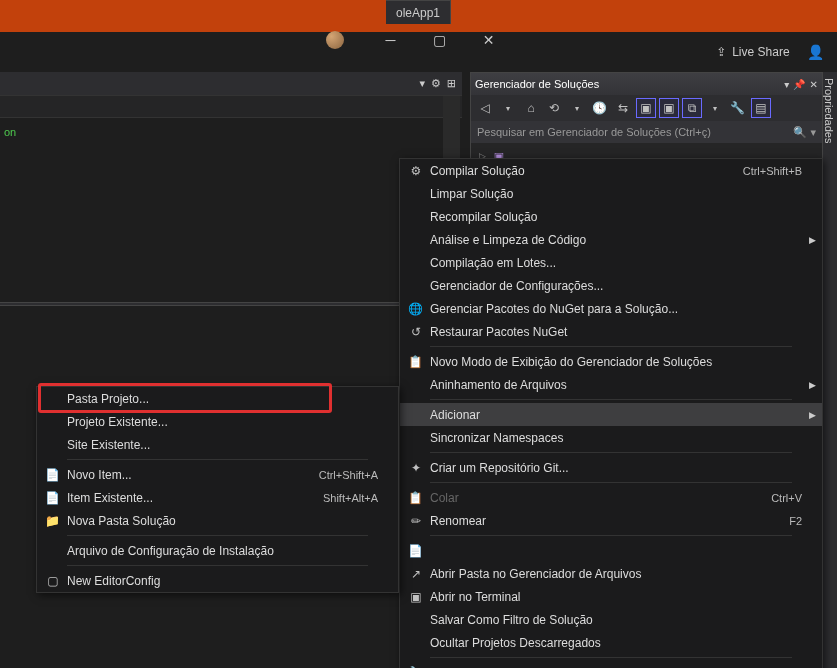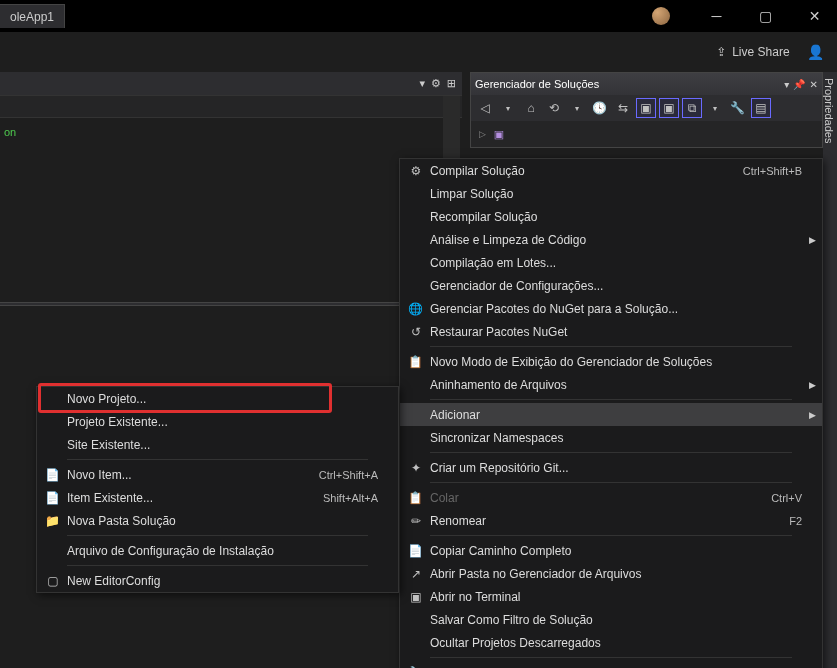--- a/index.html
+++ b/index.html
@@ -1,19 +1,19 @@
 <!DOCTYPE html>
 <html><head>
 <meta charset="utf-8">
 <style>
 * { margin: 0; padding: 0; box-sizing: border-box; font-family: "Segoe UI", Tahoma, sans-serif; }
 body { background: #1e1e1e; color: #ccc; width: 837px; height: 668px; overflow: hidden; position: relative; }
 
 
-.titlebar { height: 32px; background: #000000; display: flex; align-items: center; justify-content: space-between; padding: 0 0 0 0; }
+.titlebar { height: 32px; background: #c2410c; display: flex; align-items: center; justify-content: space-between; padding: 0 0 0 0; flex-direction: column; }
 .titlebar-left { display: flex; align-items: center; height: 100%; }
 .app-tab { background: #2d2d30; height: 24px; padding: 0 10px; display: flex; align-items: center; font-size: 12px; border-top: 1px solid #444; border-right: 1px solid #444; }
 .titlebar-right { display: flex; align-items: center; gap: 4px; padding-right: 0; }
 .avatar { width: 18px; height: 18px; border-radius: 50%; background: radial-gradient(circle at 30% 30%, #d4a574, #8b6540); margin-right: 20px; }
 .winbtn { width: 45px; height: 32px; display: flex; align-items: center; justify-content: center; color: #ccc; font-size: 14px; }
 
 
 .toolbar-row { height: 40px; display: flex; align-items: center; justify-content: flex-end; padding-right: 12px; gap: 18px; background: #1e1e1e; }
 .live-share { display: flex; align-items: center; gap: 6px; font-size: 12px; color: #ccc; }
 .feedback-icon { color: #ccc; font-size: 14px; }
@@ -133,20 +133,24 @@
       <span class="tb-btn" style="font-size:8px">▾</span>
       <span class="tb-btn ico">🕓</span>
       <span class="tb-btn">⇆</span>
       <span class="tb-btn boxed">▣</span>
       <span class="tb-btn boxed">▣</span>
       <span class="tb-btn boxed">⧉</span>
       <span class="tb-btn" style="font-size:8px">▾</span>
       <span class="tb-btn ico">🔧</span>
       <span class="tb-btn boxed">▤</span>
     </div>
+    <div class="search-row">
+      <span>Pesquisar em Gerenciador de Soluções (Ctrl+ç)</span>
+      <span class="ico">🔍 ▾</span>
+    </div>
     <div class="sln-tree">
       <div class="sln-node">
         <span style="font-size:9px;color:#888">▷</span>
         <span class="sln-icon ico">▣</span>
       </div>
     </div>
   </div>
 
   <div class="side-tab">
     <div class="side-tab-text">Propriedades</div>
@@ -219,21 +223,20 @@
         <span class="mi-accel">Ctrl+V</span>
       </div>
       <div class="menu-item">
         <span class="mi-icon ico">✏</span>
         <span class="mi-label">Renomear</span>
         <span class="mi-accel">F2</span>
       </div>
       <div class="menu-sep"></div>
       <div class="menu-item">
         <span class="mi-icon ico">📄</span>
-        <span class="mi-label">Copiar Caminho Completo</span>
       </div>
       <div class="menu-item">
         <span class="mi-icon ico">↗</span>
         <span class="mi-label">Abrir Pasta no Gerenciador de Arquivos</span>
       </div>
       <div class="menu-item">
         <span class="mi-icon ico">▣</span>
         <span class="mi-label">Abrir no Terminal</span>
       </div>
       <div class="menu-item">
@@ -248,21 +251,21 @@
       <div class="menu-item">
         <span class="mi-icon ico">🔧</span>
         <span class="mi-label">Propriedades</span>
         <span class="mi-accel">Alt+Enter</span>
       </div>
     </div>
 
   <div class="context-menu" id="sub-menu" style="left:36px; top:314px; width:363px;">
       <div class="menu-item">
         <span class="mi-icon ico"></span>
-        <span class="mi-label">Novo Projeto...</span>
+        <span class="mi-label">Pasta Projeto...</span>
       </div>
       <div class="menu-item">
         <span class="mi-icon ico"></span>
         <span class="mi-label">Projeto Existente...</span>
       </div>
       <div class="menu-item">
         <span class="mi-icon ico"></span>
         <span class="mi-label">Site Existente...</span>
       </div>
       <div class="menu-sep"></div>

